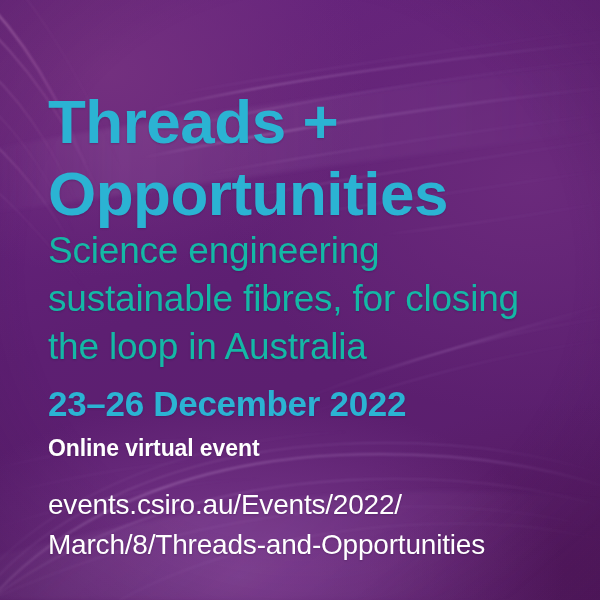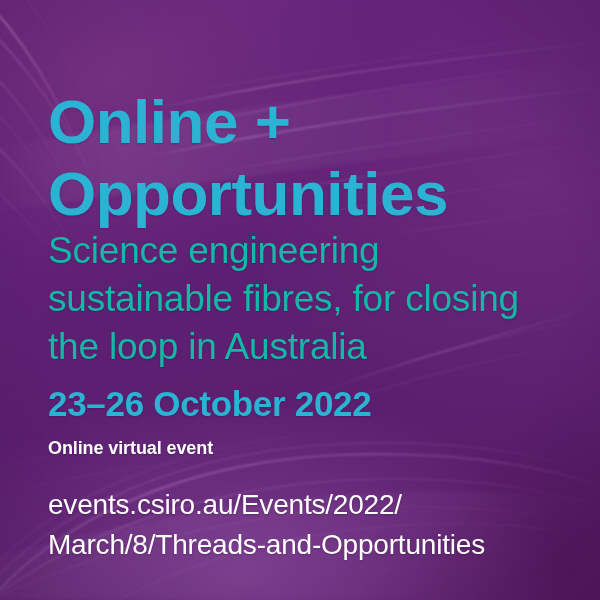--- a/index.html
+++ b/index.html
@@ -90,21 +90,21 @@
     font-weight: 700;
     letter-spacing: -0.3px;
     text-shadow: 0 1px 2px rgba(40,6,52,0.22);
   }
 
   .event-format {
     position: absolute;
     top: 431px;
     left: 0;
     color: #ffffff;
-    font-size: 18px;
+    font-size: 23px;
     line-height: 34px;
     font-weight: 700;
     letter-spacing: -0.1px;
     text-shadow: 0 1px 2px rgba(40,6,52,0.25);
   }
 
   .event-url {
     position: absolute;
     top: 485px;
     left: 0;
@@ -206,28 +206,28 @@
         <path d="M-10,498 C70,476 150,462 240,458" stroke-width="0.8" opacity="0.26"></path>
         <path d="M-10,530 C80,500 170,482 270,478" stroke-width="1.2" opacity="0.24"></path>
       </g>
     </svg>
   </div>
 
   <div class="bg-vignette"></div>
 
   <div class="content">
 
-    <h1 class="headline">Online +
+    <h1 class="headline">Threads +
 Opportunities</h1>
 
     <p class="subhead">Science engineering
 sustainable fibres, for closing
 the loop in Australia</p>
 
-    <div class="event-date">23–26 October 2022</div>
+    <div class="event-date">23–26 December 2022</div>
 
     <div class="event-format">Online virtual event</div>
 
     <div class="event-url">events.csiro.au/Events/2022/
 March/8/Threads-and-Opportunities</div>
 
   </div>
 </div>
 
 </body></html>

